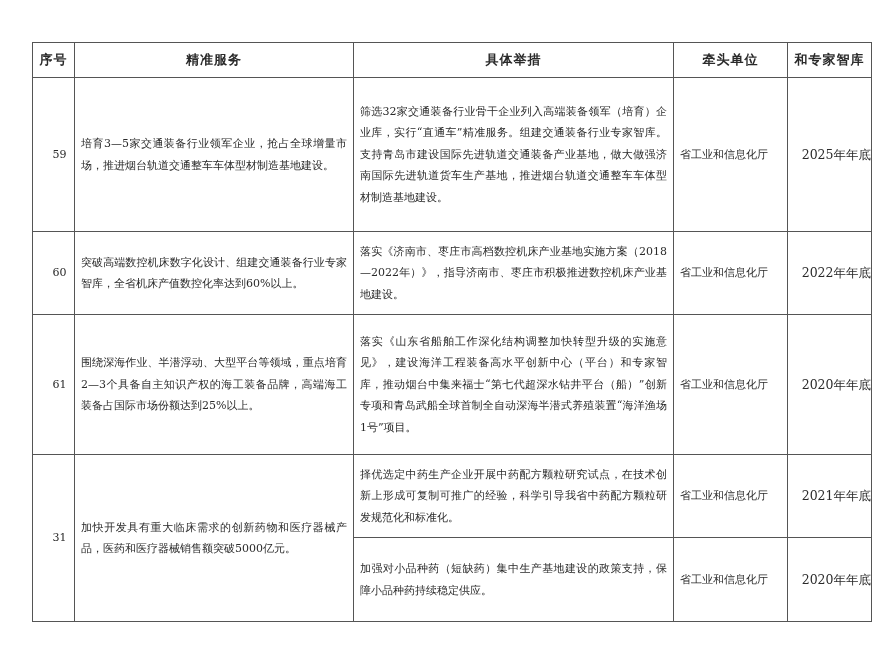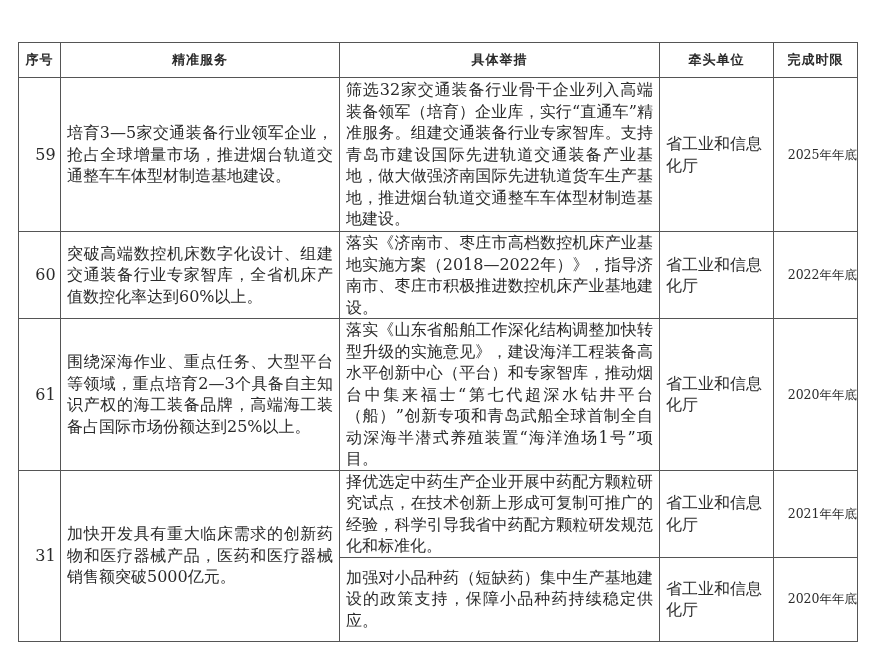--- a/index.html
+++ b/index.html
@@ -1,23 +1,23 @@
 <!DOCTYPE html>
 <html><head>
 <meta charset="utf-8">
 <style>
   html, body { margin:0; padding:0; background:#ffffff; }
   body { width:889px; height:658px; position:relative; overflow:hidden;
          font-family:"DejaVu Serif","Liberation Serif",serif; color:#2a2a2a; }
-  table { position:absolute; left:18px; top:42px; border-collapse:collapse;
+  table { position:absolute; left:32px; top:42px; border-collapse:collapse;
           table-layout:fixed; width:839px;border-radius:8px; }
   td, th { border:1.5px solid #555; padding:0; vertical-align:middle; }
   th { height:34px; font-family:"DejaVu Sans","Liberation Sans",sans-serif;
        font-weight:bold; font-size:13px; text-align:center; letter-spacing:1px; }
-  td { font-size:16px; line-height:21.5px; }
+  td { font-size:11px; line-height:21.5px; }
   td.num { text-align:center;padding-left:12px; }
   td.txt { padding:0 6px; text-align:justify; }
   td.lead { padding:0 6px; }
   td.date { text-align:right; font-size:12.5px; }
 </style>
 </head>
 <body>
 
 <table>
   <colgroup>
@@ -26,41 +26,41 @@
       <col style="width:320px">
       <col style="width:114px">
       <col style="width:84px">
   </colgroup>
   <thead>
     <tr>
       <th>序号</th>
       <th>精准服务</th>
       <th>具体举措</th>
       <th>牵头单位</th>
-      <th>完成时限</th>
+      <th>和专家智库</th>
     </tr>
   </thead>
   <tbody>
     <tr style="height:154px">
       <td class="num">59</td>
       <td class="txt">培育3—5家交通装备行业领军企业，抢占全球增量市场，推进烟台轨道交通整车车体型材制造基地建设。</td>
       <td class="txt">筛选32家交通装备行业骨干企业列入高端装备领军（培育）企业库，实行“直通车”精准服务。组建交通装备行业专家智库。支持青岛市建设国际先进轨道交通装备产业基地，做大做强济南国际先进轨道货车生产基地，推进烟台轨道交通整车车体型材制造基地建设。</td>
       <td class="lead">省工业和信息化厅</td>
       <td class="date">2025年年底</td>
     </tr>
     <tr style="height:83px">
       <td class="num">60</td>
       <td class="txt">突破高端数控机床数字化设计、组建交通装备行业专家智库，全省机床产值数控化率达到60%以上。</td>
       <td class="txt">落实《济南市、枣庄市高档数控机床产业基地实施方案（2018—2022年）》，指导济南市、枣庄市积极推进数控机床产业基地建设。</td>
       <td class="lead">省工业和信息化厅</td>
       <td class="date">2022年年底</td>
     </tr>
     <tr style="height:140px">
       <td class="num">61</td>
-      <td class="txt">围绕深海作业、重点任务、大型平台等领域，重点培育2—3个具备自主知识产权的海工装备品牌，高端海工装备占国际市场份额达到25%以上。</td>
+      <td class="txt">围绕深海作业、半潜浮动、大型平台等领域，重点培育2—3个具备自主知识产权的海工装备品牌，高端海工装备占国际市场份额达到25%以上。</td>
       <td class="txt">落实《山东省船舶工作深化结构调整加快转型升级的实施意见》，建设海洋工程装备高水平创新中心（平台）和专家智库，推动烟台中集来福士“第七代超深水钻井平台（船）”创新专项和青岛武船全球首制全自动深海半潜式养殖装置“海洋渔场1号”项目。</td>
       <td class="lead">省工业和信息化厅</td>
       <td class="date">2020年年底</td>
     </tr>
     <tr style="height:83px">
       <td class="num" rowspan="2">31</td>
       <td class="txt" rowspan="2">加快开发具有重大临床需求的创新药物和医疗器械产品，医药和医疗器械销售额突破5000亿元。</td>
       <td class="txt">择优选定中药生产企业开展中药配方颗粒研究试点，在技术创新上形成可复制可推广的经验，科学引导我省中药配方颗粒研发规范化和标准化。</td>
       <td class="lead">省工业和信息化厅</td>
       <td class="date">2021年年底</td>

